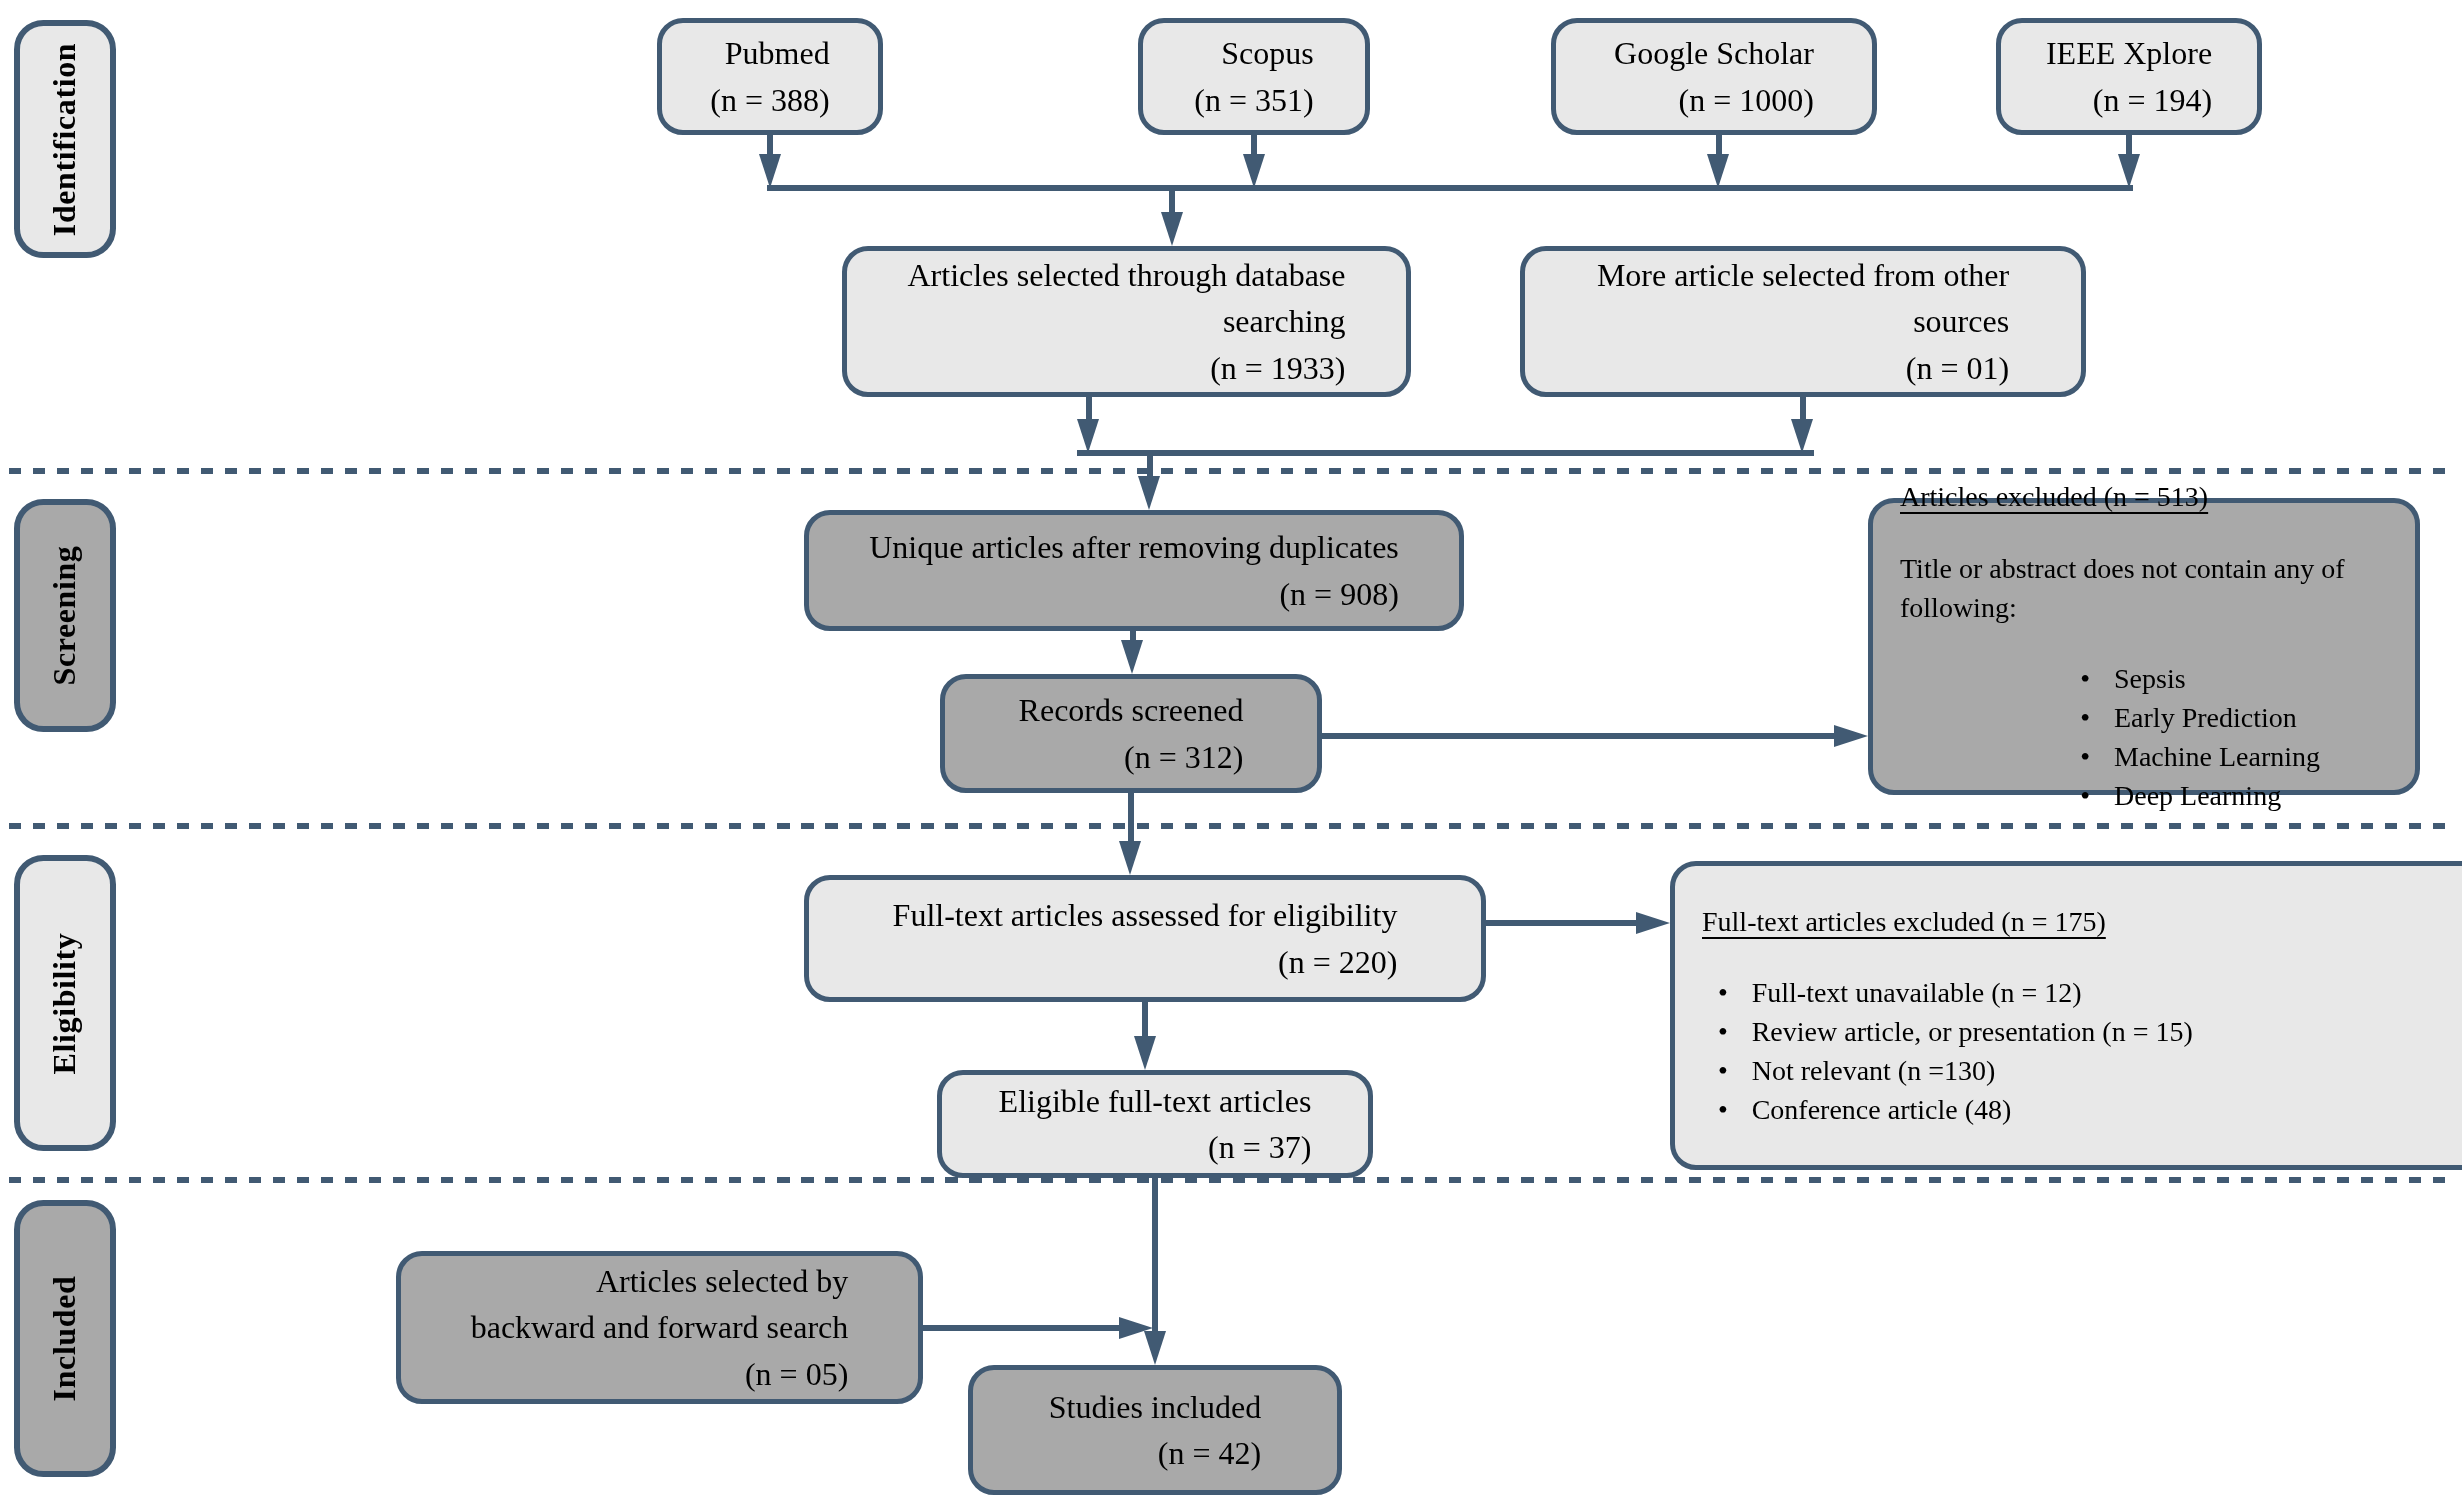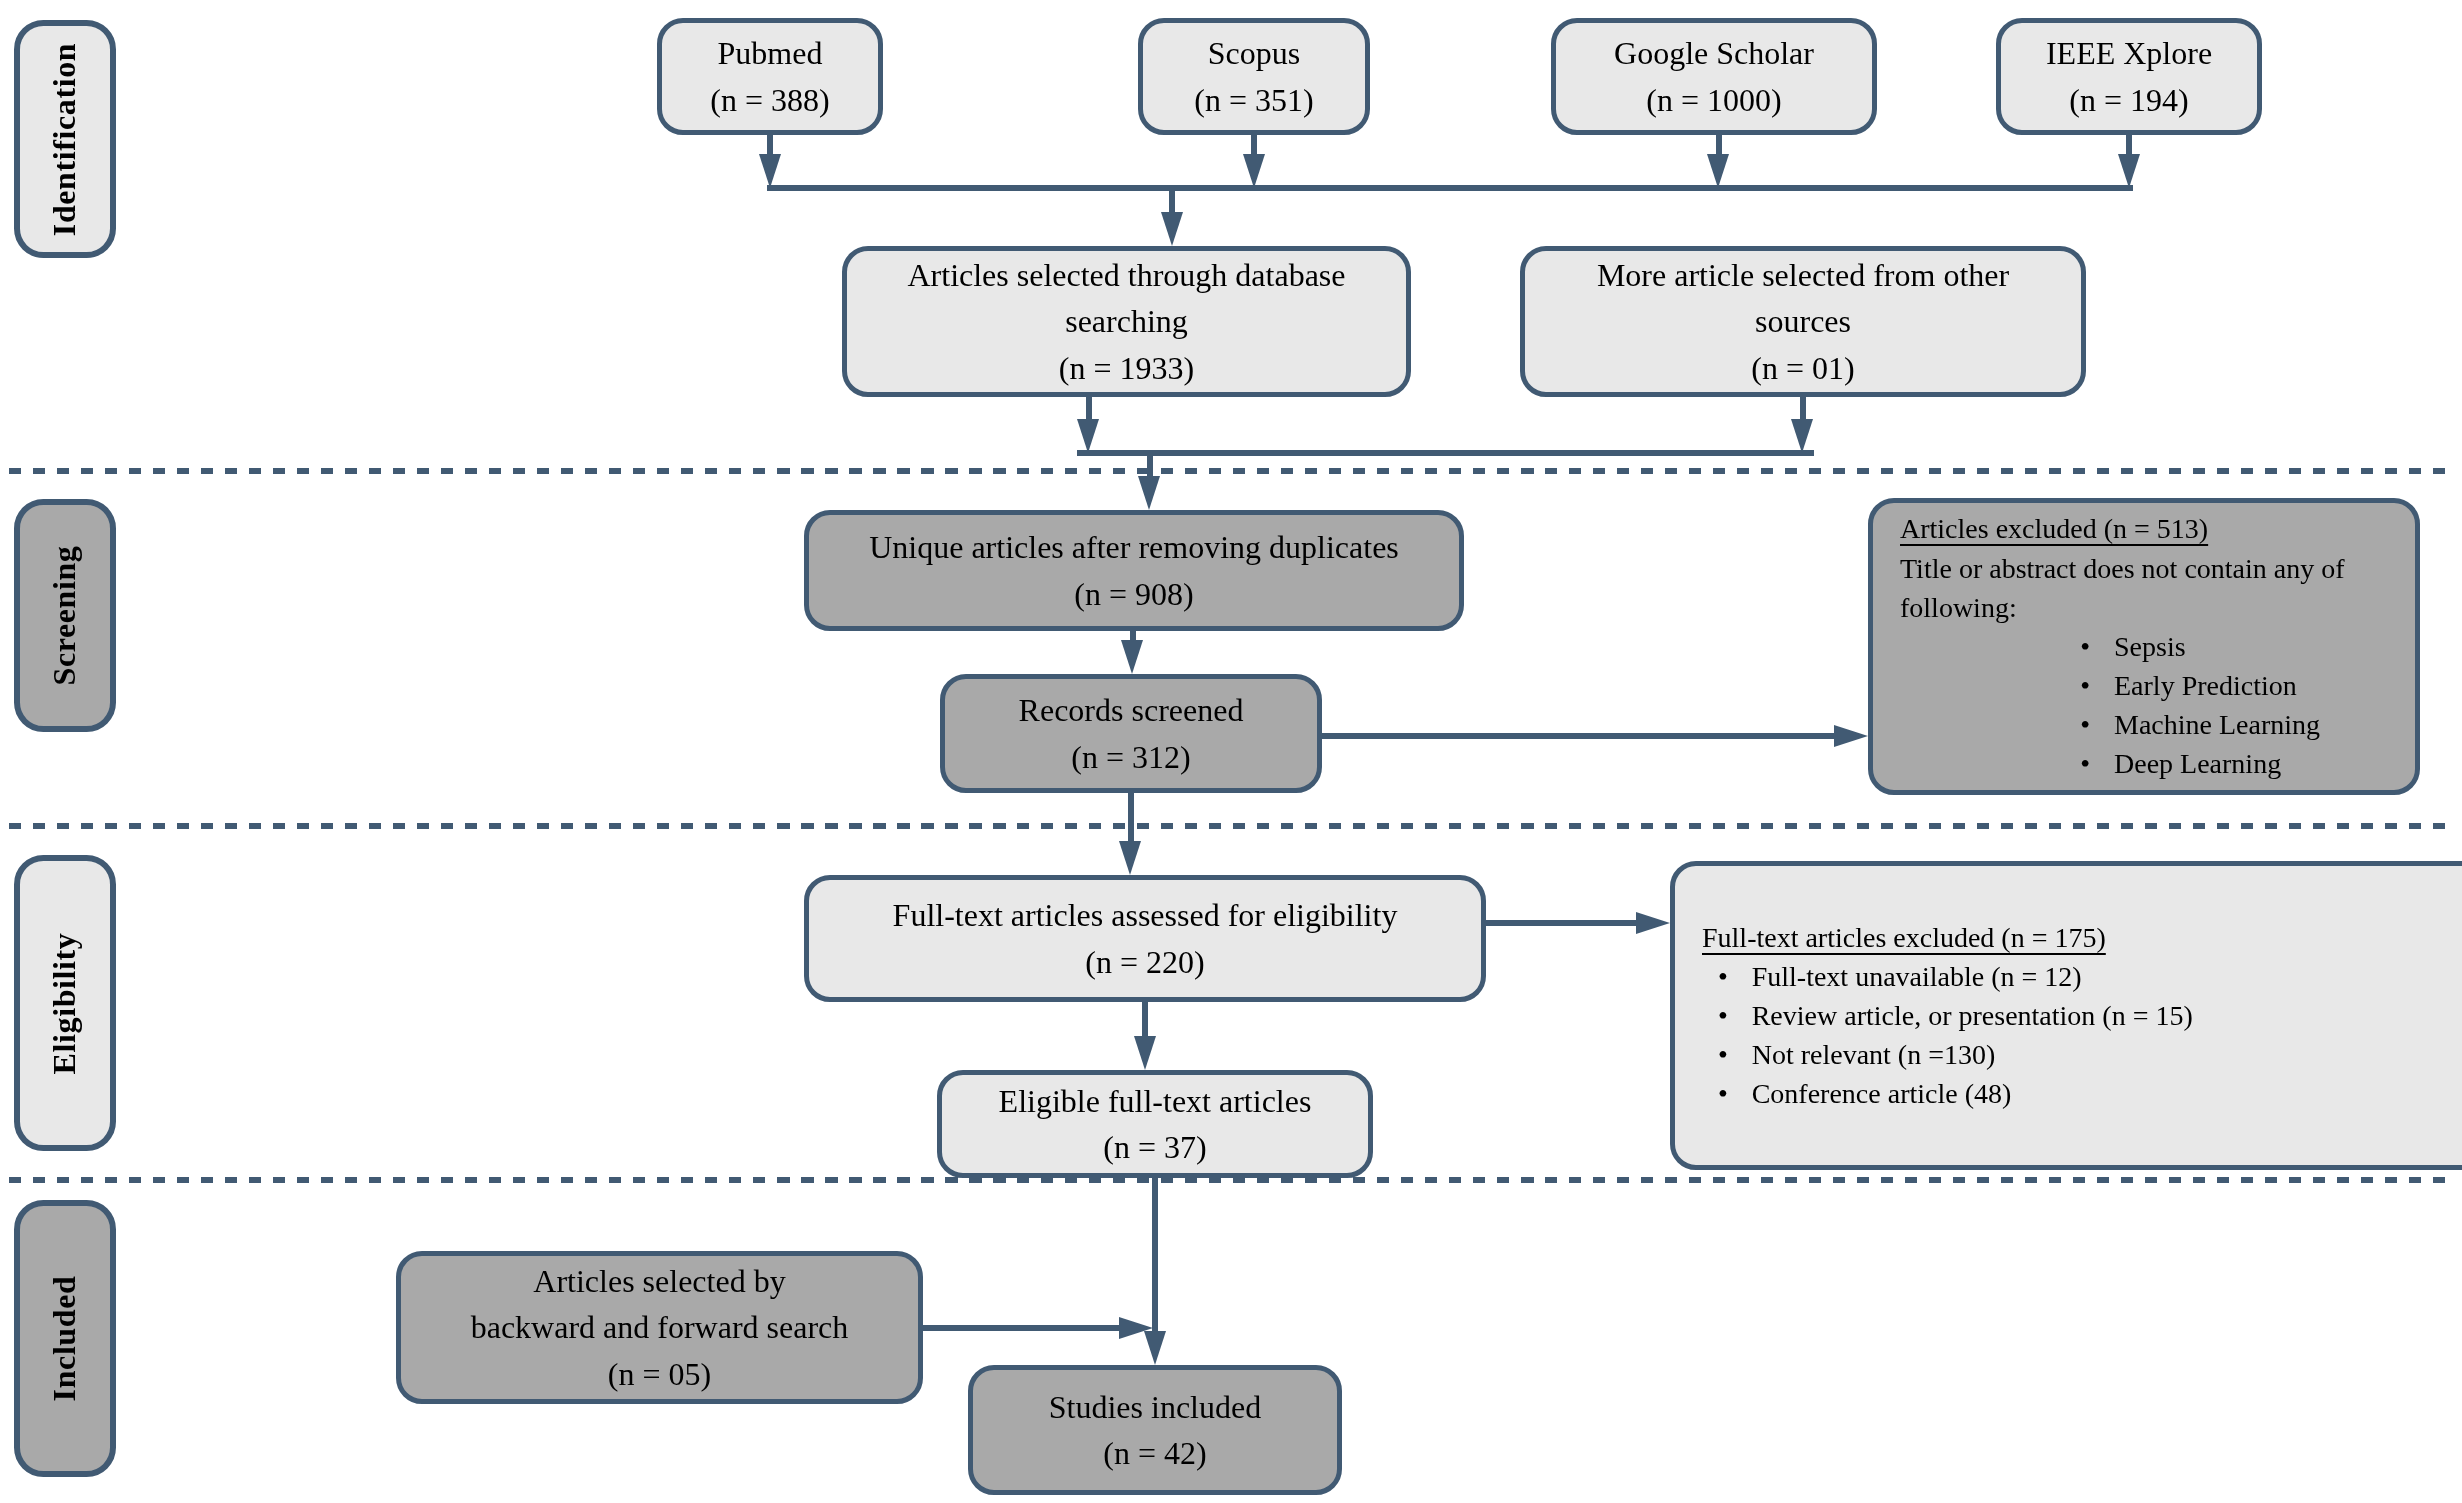--- a/index.html
+++ b/index.html
@@ -21,36 +21,37 @@
     overflow: hidden;
   }
   
   .box {
     position: absolute;
     border: 5.1px solid var(--accent);
     border-radius: 26px;
     display: flex;
     align-items: center;
     justify-content: center;
-    text-align: center;
+    text-align: right;
     font-size: 32px;
     line-height: 1.45;
   }
   .box.light { background: var(--light); }
   .box.dark  { background: var(--dark); }
   .box-label { white-space: pre-line; padding: 0 13.6px; }
   
   .note {
     flex-direction: column;
     align-items: flex-start;
     justify-content: center;
     text-align: left;
     font-size: 28px;
     line-height: 1.4;
     padding: 14.7px 20.4px 14.7px 27px;
+    gap: 32px;
   }
   .note-heading { text-decoration: underline; text-underline-offset: 5.7px; }
   .note-bullets { list-style: none; }
   .note-bullets li { position: relative; padding-left: 44px; }
   .note-bullets li::before { content: "\2022"; position: absolute; left: 10.2px; }
   .indent-deep { padding-left: 170px; }
   .indent-shallow { padding-left: 5.7px; }
   
   .stage {
     position: absolute;

